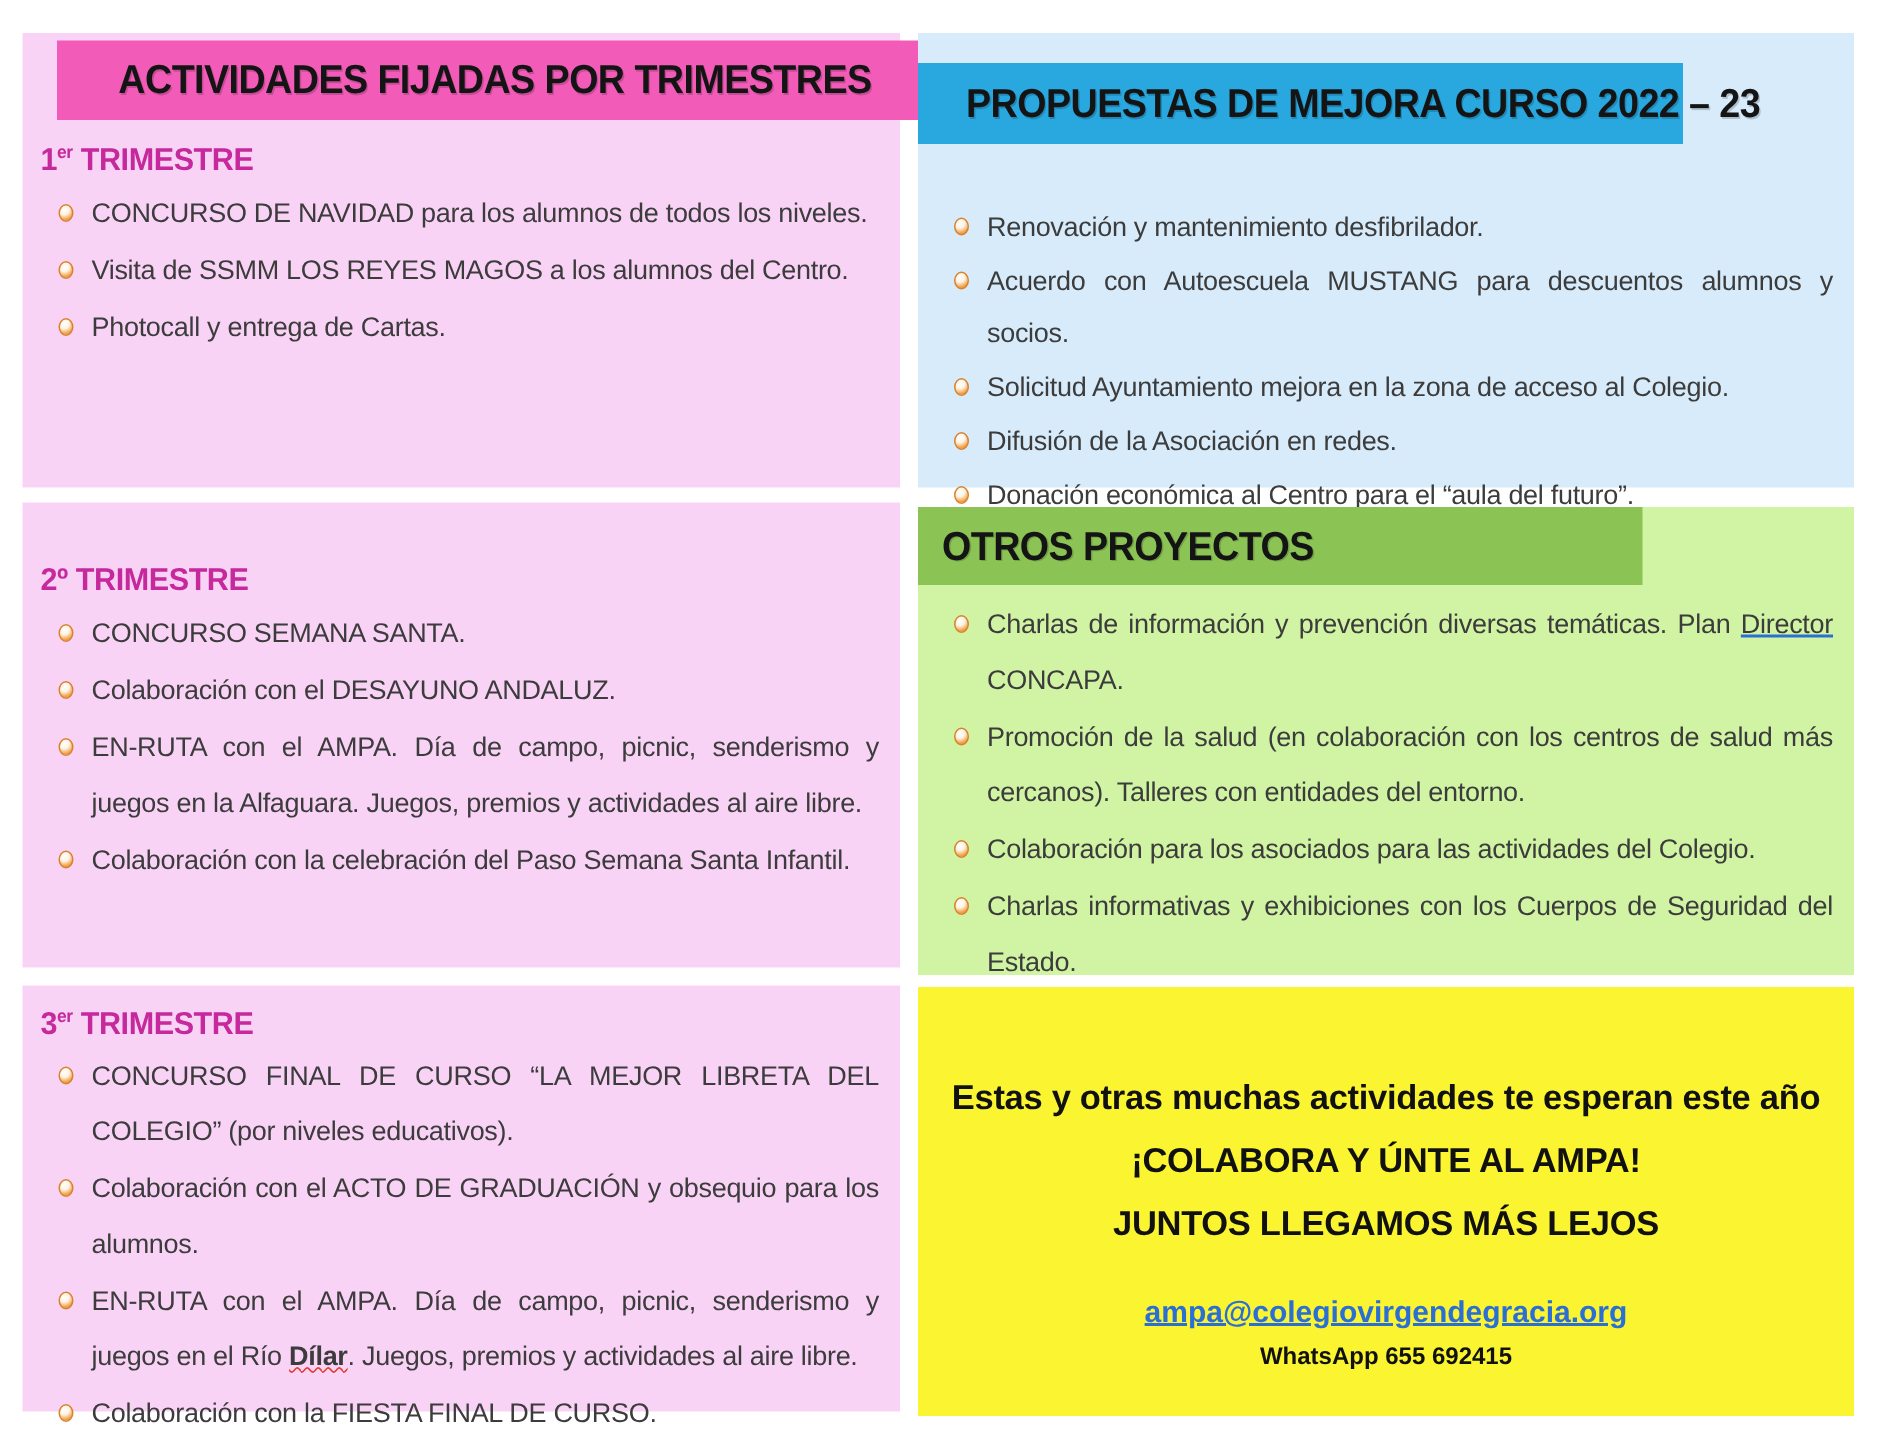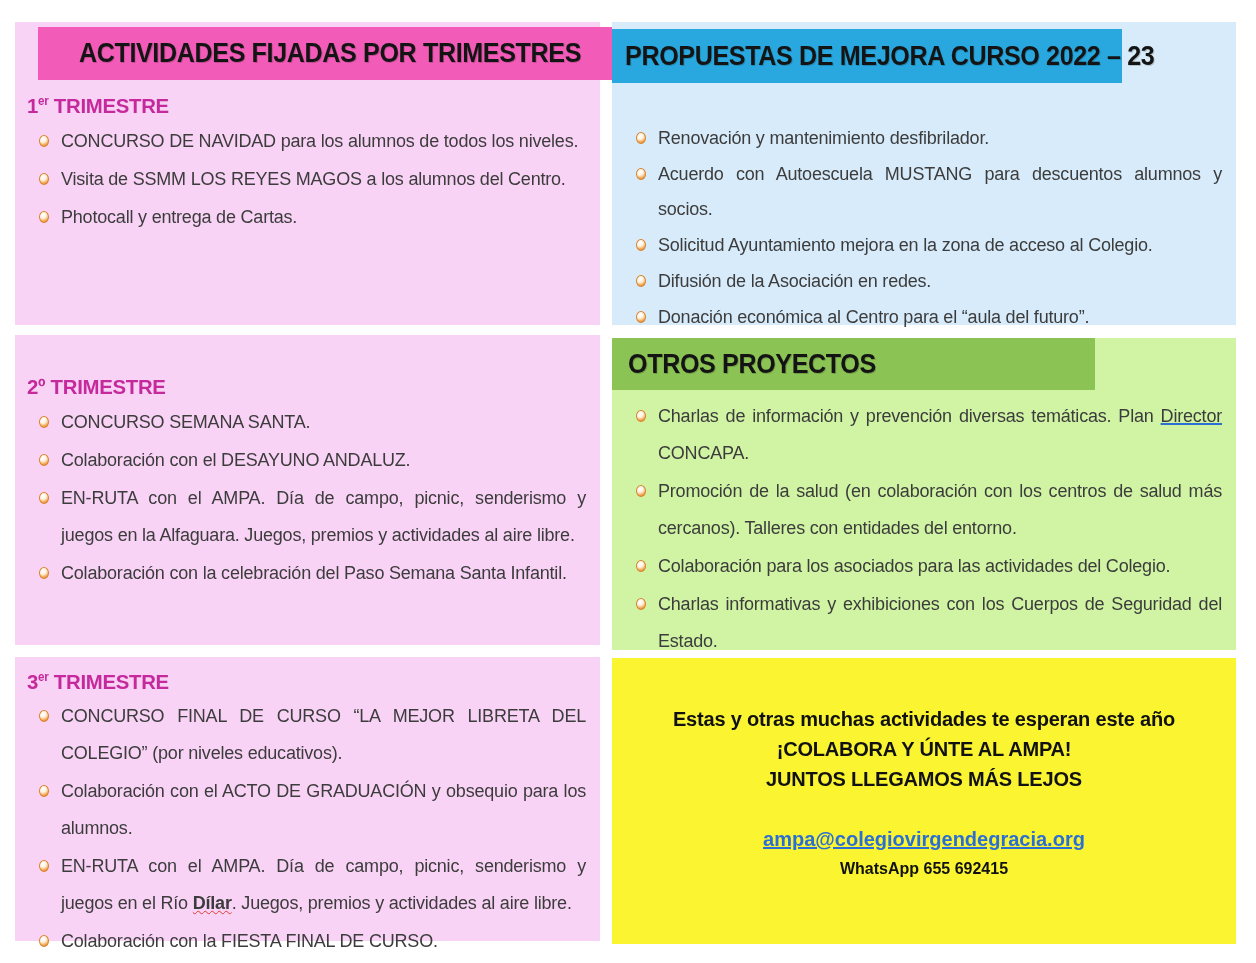--- a/index.html
+++ b/index.html
@@ -19,21 +19,21 @@
   #panel-q3{left:15px;top:657px;width:585px;height:284px;background:var(--pink-light);}
   #panel-mejora{left:612px;top:22px;width:624px;height:303px;background:var(--blue-light);}
   #panel-otros{left:612px;top:338px;width:624px;height:312px;background:var(--green-light);}
   #panel-contact{left:612px;top:658px;width:624px;height:286px;background:var(--yellow);}
 
   .header-box{display:flex;align-items:center;font-weight:bold;color:#141414;
               font-size:27px;letter-spacing:-0.4px;}
   .hdr-text{transform:scaleX(0.93);white-space:nowrap;text-shadow:1px 1px 0 rgba(0,0,0,0.18);}
   #hdr-trimestres{width:583px;height:53px;margin:5px 0 0 23px;background:var(--pink-strong);justify-content:center;}
   #hdr-trimestres .hdr-text{transform-origin:center;}
-  #hdr-mejora{width:510px;height:54px;margin-top:7px;background:var(--blue-strong);padding-left:13px;}
+  #hdr-mejora{width:510px;height:54px;margin-top:20px;background:var(--blue-strong);padding-left:32px;}
   #hdr-mejora .hdr-text{transform-origin:left center;}
   #hdr-otros{width:483px;height:52px;background:var(--green-strong);padding-left:16px;}
   #hdr-otros .hdr-text{transform-origin:left center;}
 
   .tri-heading{font-weight:bold;color:var(--magenta);font-size:21px;letter-spacing:-0.3px;
                margin-left:12px;transform:scaleX(0.97);transform-origin:left center;}
   #panel-q1 .tri-heading{margin-top:14px;margin-bottom:5px;}
   #panel-q2 .tri-heading{margin-top:40px;margin-bottom:5px;}
   #panel-q3 .tri-heading{margin-top:13px;margin-bottom:4px;}
   .tri-heading .sup{font-size:12px;vertical-align:super;}
@@ -48,21 +48,21 @@
   .bullet-dot{flex:0 0 auto;width:10px;height:12px;border-radius:50%;margin:12px 12px 0 0;
               background:radial-gradient(circle at 35% 28%, #ffffff 0%, #fdf3e3 38%, #F2A54F 72%, #DD8430 100%);
               border:1px solid #D9822B;}
   #panel-mejora .bullet-dot{margin-top:11px;}
 
   .link-underline{color:inherit;text-decoration:underline;text-decoration-color:var(--link-blue);
                   text-decoration-thickness:2px;cursor:pointer;}
   .spell-error{text-decoration:underline wavy var(--error-red);text-decoration-thickness:1px;font-weight:bold;}
 
   .contact-inner{padding-top:46px;text-align:center;font-weight:bold;color:#111111;}
-  .contact-line{font-size:20px;line-height:30px;letter-spacing:-0.2px;}
+  .contact-line{font-size:23px;line-height:30px;letter-spacing:-0.2px;margin-top:12px;}
   .contact-gap{height:30px;}
   .email-link{display:inline-block;font-size:20px;line-height:30px;color:var(--link-blue);
               text-decoration:underline;cursor:pointer;}
   .whatsapp-line{font-size:16px;line-height:30px;}
 </style>
 </head>
 <body>
 
 <div class="canvas">
 

